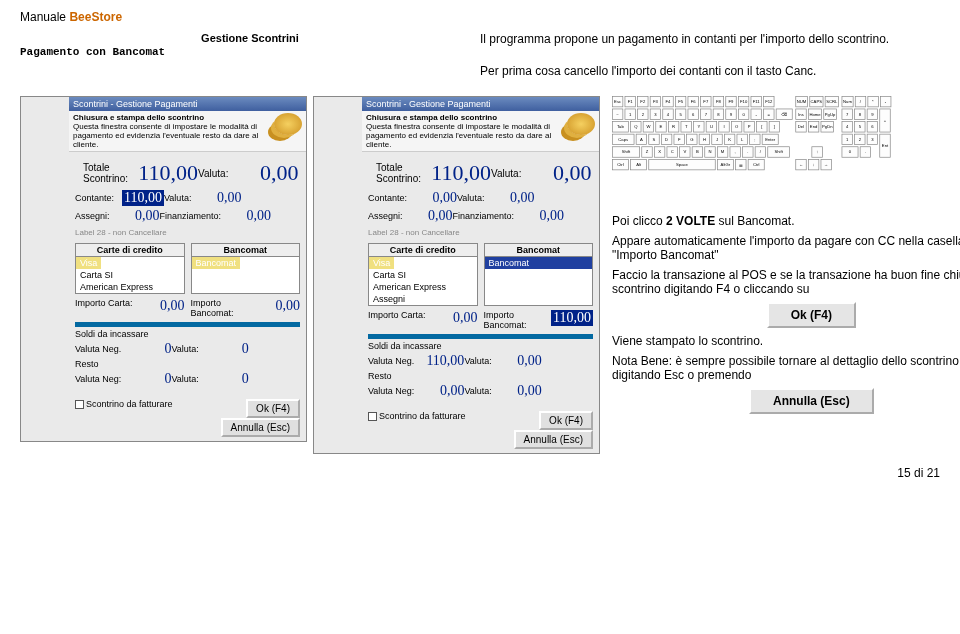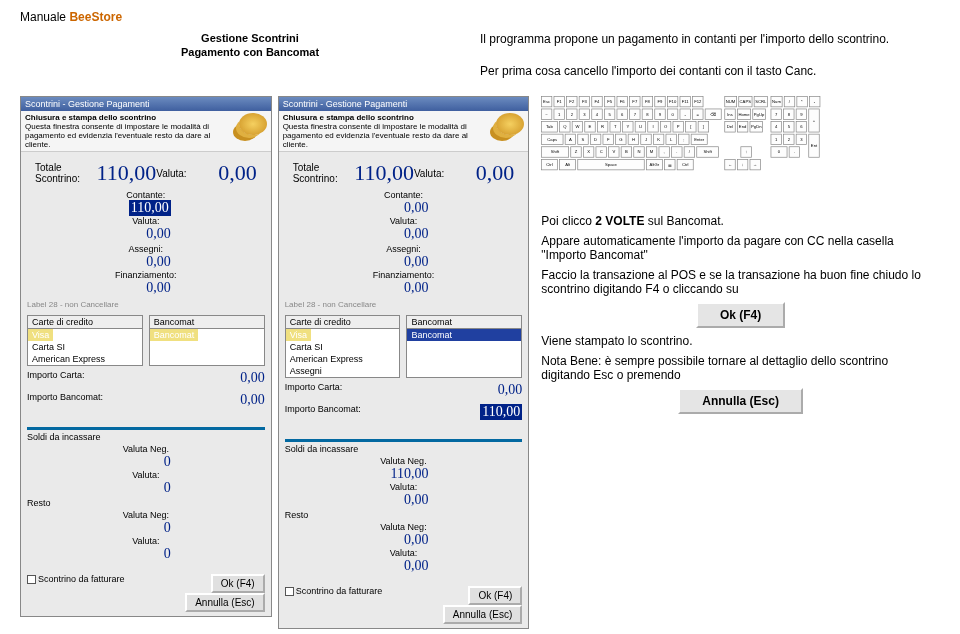--- a/index.html
+++ b/index.html
@@ -2,47 +2,47 @@
 <html><head>
 <meta charset="utf-8">
 <style>
   * { box-sizing: border-box; }
   body { margin:0; font-family: Verdana, Arial, sans-serif; font-size:11px; color:#000; background:#fff; width:960px; }
   .page { padding:10px 20px; }
   .header { display:flex; font-size:12px; }
   .header .left b.bee { color:#cc6600; }
   .header .right { font-weight:bold; }
   .section-title { text-align:center; font-weight:bold; margin:8px 0 2px; }
-  .subsection-title { text-align:center; font-weight:bold; margin:0 0 8px; }
+  .subsection-title { font-weight:bold; margin:0 0 8px;font-family:Liberation Mono, monospace; }
   .intro { font-size:12px; margin:8px 0 18px; }
   .triple { display:flex; gap:6px; align-items:flex-start; }
   .ss { border:1px solid #888; background:#eaeaea; font-size:9px; position:relative; }
-  .ss.panel { width:287px; }
+  .ss.panel { width:287px;padding-left:48px; }
   .ss .titlebar { background:linear-gradient(#6b8bbf,#3f5f9f); color:#fff; padding:2px 4px; font-size:9px; }
   .ss .desc { background:#f5f5f5; padding:2px 4px; font-size:8px; border-bottom:1px solid #ccc; display:flex; }
   .ss .desc .txt { flex:1; }
   .ss .coins { width:28px; height:22px; background:radial-gradient(#f5d060,#cc9020); border-radius:50%; margin-left:4px; box-shadow:-4px 4px 0 -1px #e0b040, -8px 8px 0 -2px #c89020; }
   .ss .body { padding:4px 6px; }
   .bigrow { display:flex; justify-content:space-between; align-items:center; margin:4px 8px; }
   .biglabel { font-size:10px; }
   .bigval { font-family: "Times New Roman", serif; font-size:22px; color:#002288; text-align:right; min-width:70px; }
-  .smrow { display:flex; align-items:center; margin:2px 0;flex-direction:column; }
+  .smrow { display:flex; align-items:center; margin:2px 0; }
   .smlabel { font-size:9px; }
   .smval { font-family:"Times New Roman", serif; font-size:14px; color:#002288; text-align:right; min-width:50px; }
   .sel { background:#002288; color:#fff; padding:0 2px; display:inline-block; }
   .grey { color:#888; font-size:8px; margin-top:4px; }
   .listpair { display:flex; gap:6px; margin-top:6px; }
   .listbox { flex:1; border:1px solid #888; background:#fff; font-size:9px; }
-  .listbox .lh { background:#eee; border-bottom:1px solid #888; padding:1px 4px; font-weight:normal; }
+  .listbox .lh { background:#eee; border-bottom:1px solid #888; padding:1px 4px; font-weight:bold;text-align:center; }
   .listbox .li { padding:1px 4px; white-space:nowrap; }
   .listbox .li.sel { background:#f0e080; }
   .listbox .li.blue { background:#2040a0; color:#fff; }
-  .importrow { display:flex; gap:6px; margin-top:4px;flex-direction:column; }
+  .importrow { display:flex; gap:6px; margin-top:4px; }
   .importbox { flex:1; display:flex; justify-content:space-between; font-size:9px; }
-  .box2 { border-top:3px solid #0369a1; margin-top:19px; padding-top:2px; }
+  .box2 { border-top:5px solid #0369a1; margin-top:4px; padding-top:2px; }
   .winbtn { display:inline-block; background:#e0e0e0; border:2px outset #fff; padding:2px 8px; font-size:10px; font-family:Tahoma,sans-serif; }
   .btns { text-align:right; margin-top:12px; }
   .btns .winbtn { margin-left:4px; }
   .chk { display:inline-block; width:9px; height:9px; border:1px solid #555; background:#fff; vertical-align:middle; margin-right:2px; }
 
   .kbd-wrap { flex:1; padding:0 0 0 6px; }
   .kbd { display:flex; gap:4px; transform:scale(0.7); transform-origin:top left; }
   .kcol { display:flex; flex-direction:column; gap:2px; }
   .krow { display:flex; gap:2px; }
   .key { border:1px solid #888; background:#fdfdfd; min-width:16px; height:16px; font-size:6px; display:flex; align-items:center; justify-content:center; padding:0 1px; }
@@ -382,14 +382,15 @@
       <div class="para">Appare automaticamente l'importo da pagare con CC nella casella "Importo Bancomat"</div>
       <div class="para">Faccio la transazione al POS e se la transazione ha buon fine chiudo lo scontrino digitando F4 o cliccando su</div>
       <div class="btncenter"><span class="bigwinbtn">Ok (F4)</span></div>
       <div class="para">Viene stampato lo scontrino.</div>
       <div class="para">Nota Bene: è sempre possibile tornare al dettaglio dello scontrino digitando Esc o premendo</div>
       <div class="btncenter"><span class="bigwinbtn">Annulla (Esc)</span></div>
     </div>
   </div>
 </div>
 
+<div class="footer">15 di 21</div>
 
 </div>
 
 </body></html>

